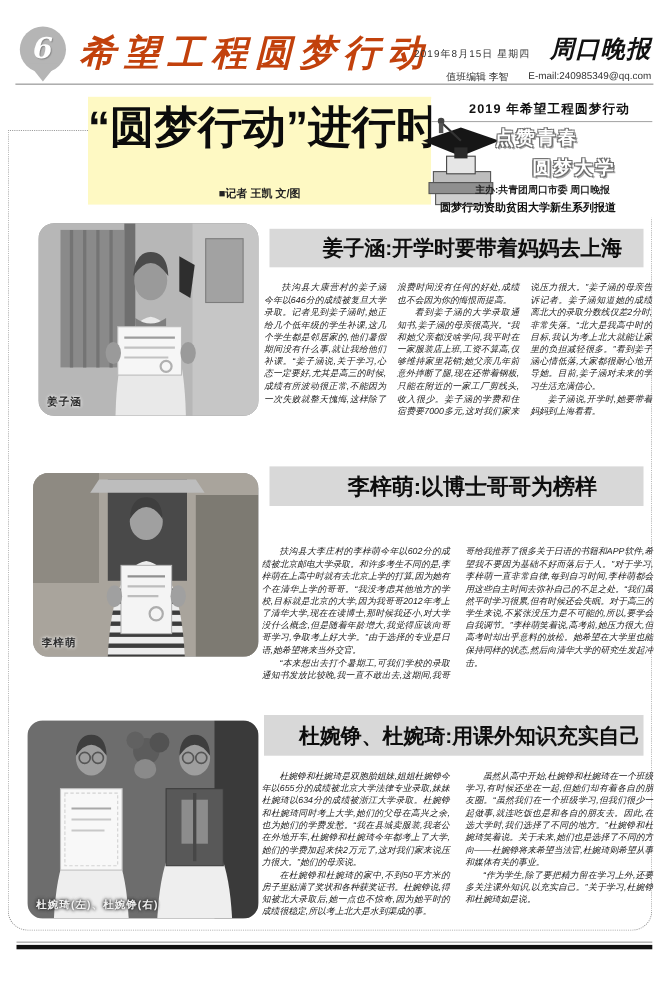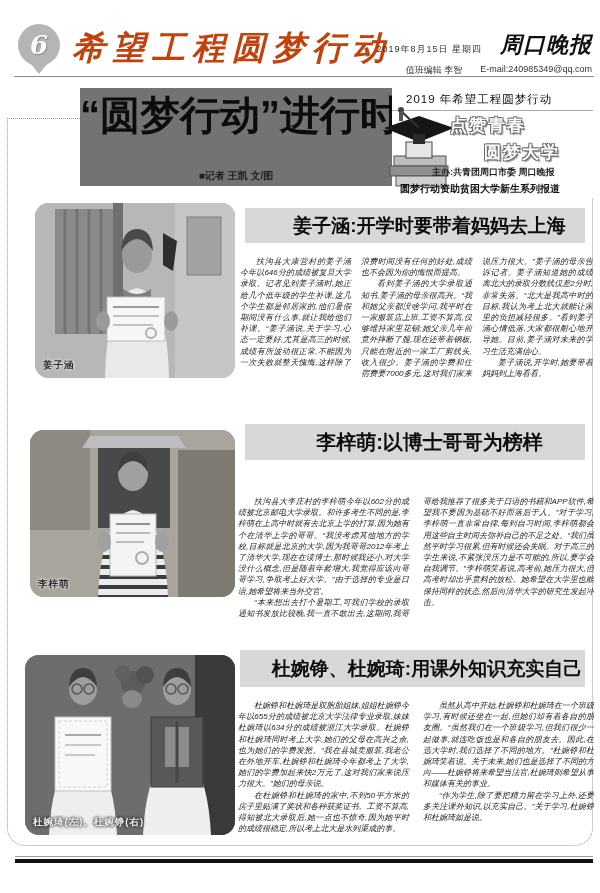--- a/index.html
+++ b/index.html
@@ -23,28 +23,28 @@
     font-weight:bold; font-style:italic; font-size:33px; letter-spacing:7px; color:#c2410c; white-space:nowrap; }
   .hdr-right { position:absolute; right:8px; top:30px; text-align:right; }
   .hdr-line1 { display:flex; align-items:baseline; justify-content:center; gap:18px; }
   .hdr-date { font-size:9px; color:#333; letter-spacing:1px; }
   .masthead { font-family:"DejaVu Serif", serif; font-weight:bold; font-style:italic; font-size:22px;
     color:#111; letter-spacing:1px; }
   .hdr-line2 { margin-top:4px; font-size:9px; color:#333; display:flex; gap:18px; justify-content:flex-end; }
   .hdr-rule { position:absolute; left:14px; top:76px; width:580px; height:1px; background:#8c8c8c; }
 
   
-  .lead-block { position:absolute; left:80px; top:88px; width:312px; height:98px; background:#737373; z-index:3; }
+  .lead-block { position:absolute; left:80px; top:88px; width:312px; height:98px; background:#fef9c3; z-index:3; }
   .lead-headline { font-size:40px; font-weight:bold; color:#0c0c0c; letter-spacing:0px; white-space:nowrap;
     font-family:"Liberation Sans", sans-serif; }
   .lead-byline { margin-top:26px; text-align:center; font-size:10px; font-weight:bold; color:#222; }
 
   
   .badge { position:absolute; left:392px; top:90px; width:201px; height:108px; background:#fff; z-index:3; }
-  .badge-top { font-size:11.5px; font-weight:normal; letter-spacing:1px; color:#111;
+  .badge-top { font-size:11.5px; font-weight:bold; letter-spacing:1px; text-align:center; color:#111;
     border-bottom:1px solid #aaa; padding:2px 0 3px 14px; }
   .badge-cap { position:absolute; left:-12px; top:8px; }
   .slogan { position:absolute; left:58px; top:24px; font-weight:bold; font-size:17px; letter-spacing:2px;
     color:#fff; text-shadow:-1px -1px 0 #6e6e6e, 1px -1px 0 #6e6e6e, -1px 1px 0 #6e6e6e, 1px 1px 0 #6e6e6e, 2px 2px 0 #b0b0b0; }
   .slogan .l2 { display:block; margin-left:34px; margin-top:4px; }
   .badge-org { position:absolute; left:40px; top:76px; font-size:9px; font-weight:bold; color:#222; white-space:nowrap; }
   .badge-series { position:absolute; left:8px; top:92px; font-size:10px; font-weight:bold; color:#111; white-space:nowrap; }
 
   
   .art-headline { position:absolute; background:#d8d8d8; display:flex; align-items:center; justify-content:center;
@@ -217,21 +217,21 @@
       <path d="M118 180 q4 -76 34 -81 q30 5 34 81 z" fill="#eeeeee"></path>
       <rect x="126" y="62" width="52" height="70" fill="#585858" stroke="#3c3c3c"></rect>
       <rect x="140" y="72" width="24" height="40" fill="#8c8c8c"></rect>
       <line x1="152" y1="66" x2="152" y2="128" stroke="#474747" stroke-width="3"></line>
     </svg>
     <figcaption class="photo-caption light">杜婉琦(左)、杜婉铮(右)</figcaption>
   </figure>
 
   <div class="art-body cols2" style="left:238px; top:700px; width:356px; height:142px;">
     <p>杜婉铮和杜婉琦是双胞胎姐妹,姐姐杜婉铮今年以655分的成绩被北京大学法律专业录取,妹妹杜婉琦以634分的成绩被浙江大学录取。杜婉铮和杜婉琦同时考上大学,她们的父母在高兴之余,也为她们的学费发愁。“我在县城卖服装,我老公在外地开车,杜婉铮和杜婉琦今年都考上了大学,她们的学费加起来快2万元了,这对我们家来说压力很大。”她们的母亲说。</p>
-    <p>在杜婉铮和杜婉琦的家中,不到50平方米的房子里贴满了奖状和各种获奖证书。工资不算高,得知被北大录取后,她一点也不惊奇,因为她平时的成绩很稳定,所以考上北大是水到渠成的事。</p>
+    <p>在杜婉铮和杜婉琦的家中,不到50平方米的房子里贴满了奖状和各种获奖证书。杜婉铮说,得知被北大录取后,她一点也不惊奇,因为她平时的成绩很稳定,所以考上北大是水到渠成的事。</p>
     <p>虽然从高中开始,杜婉铮和杜婉琦在一个班级学习,有时候还坐在一起,但她们却有着各自的朋友圈。“虽然我们在一个班级学习,但我们很少一起做事,就连吃饭也是和各自的朋友去。因此,在选大学时,我们选择了不同的地方。”杜婉铮和杜婉琦笑着说。关于未来,她们也是选择了不同的方向——杜婉铮将来希望当法官,杜婉琦则希望从事和媒体有关的事业。</p>
     <p>“作为学生,除了要把精力留在学习上外,还要多关注课外知识,以充实自己。”关于学习,杜婉铮和杜婉琦如是说。</p>
   </div>
 
   <div class="bot-rule-thin"></div>
   <div class="bot-rule-thick"></div>
 
 </div>
 
 </body></html>

